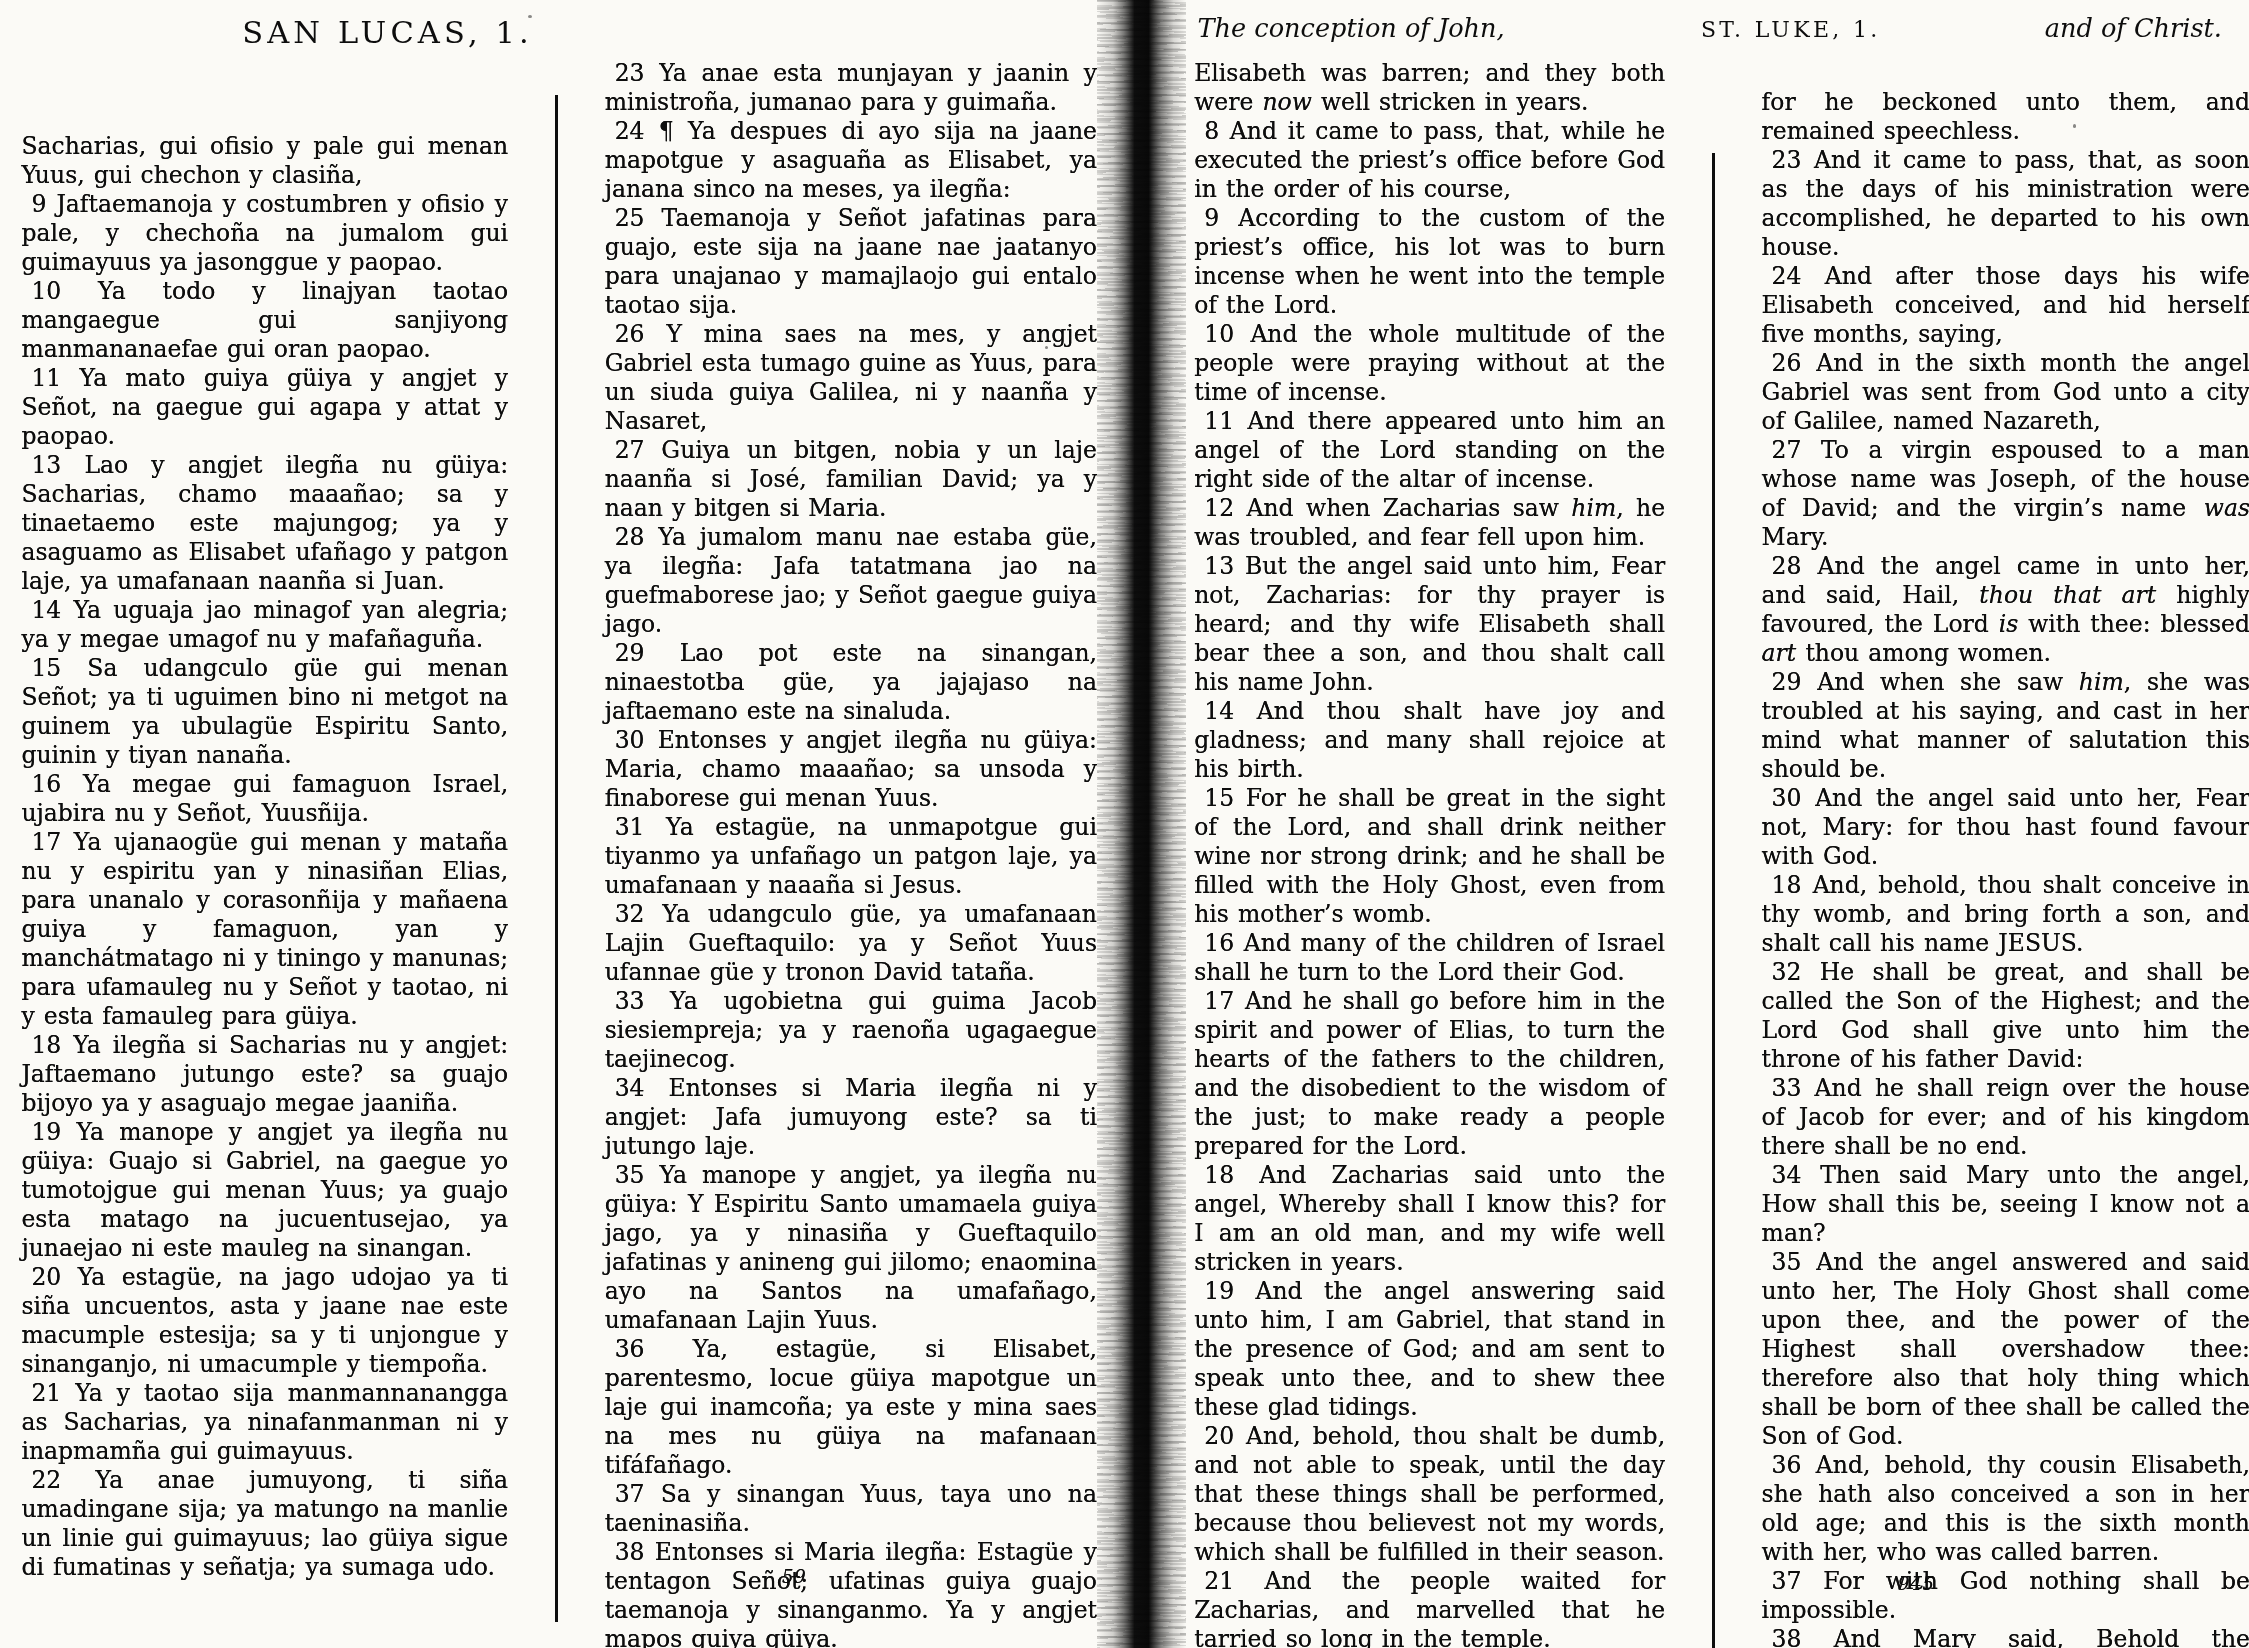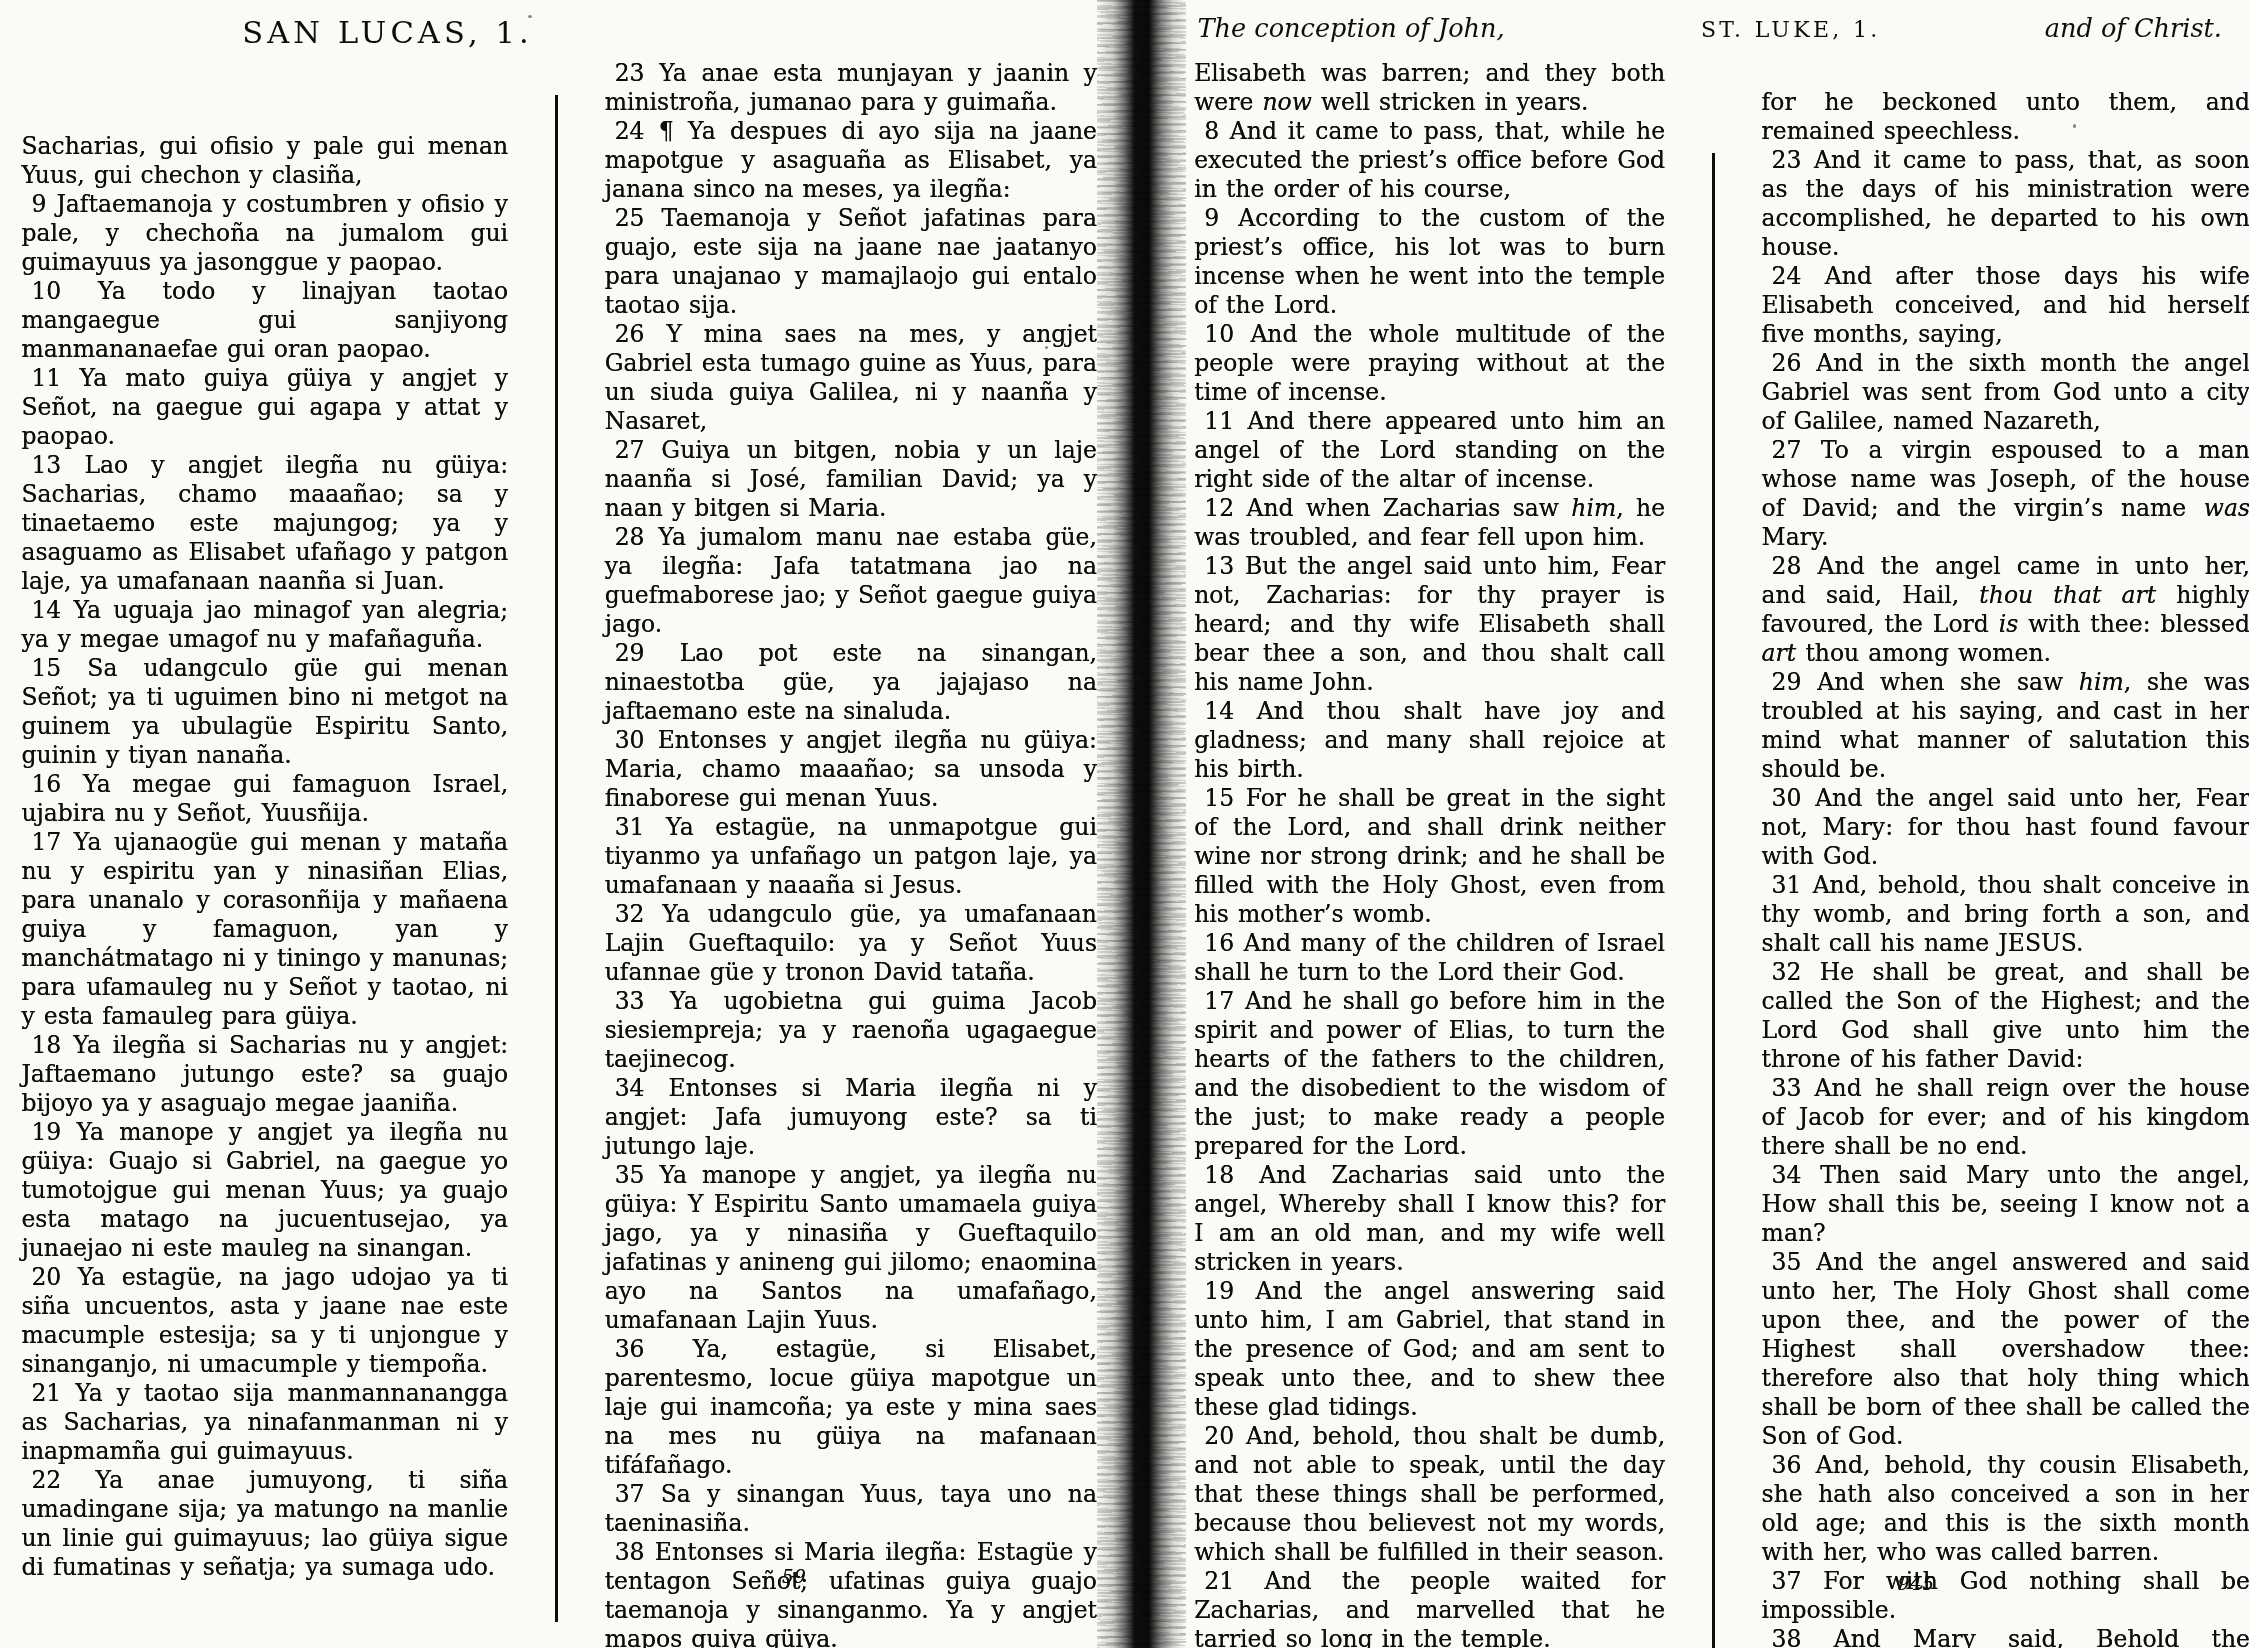--- a/index.html
+++ b/index.html
@@ -153,21 +153,21 @@
       <div class="rule"></div>
       <div class="col col-4">
           <p class="verse cont">for he beckoned unto them, and remained speechless.</p>
           <p class="verse">23 And it came to pass, that, as soon as the days of his ministration were accomplished, he departed to his own house.</p>
           <p class="verse">24 And after those days his wife Elisabeth conceived, and hid herself five months, saying,</p>
           <p class="verse">26 And in the sixth month the angel Gabriel was sent from God unto a city of Galilee, named Nazareth,</p>
           <p class="verse">27 To a virgin espoused to a man whose name was Joseph, of the house of David; and the virgin’s name <i>was</i> Mary.</p>
           <p class="verse">28 And the angel came in unto her, and said, Hail, <i>thou that art</i> highly favoured, the Lord <i>is</i> with thee: blessed <i>art</i> thou among women.</p>
           <p class="verse">29 And when she saw <i>him</i>, she was troubled at his saying, and cast in her mind what manner of salutation this should be.</p>
           <p class="verse">30 And the angel said unto her, Fear not, Mary: for thou hast found favour with God.</p>
-          <p class="verse">31 And, behold, thou shalt conceive in thy womb, and bring forth a son, and shalt call his name JESUS.</p>
+          <p class="verse">18 And, behold, thou shalt conceive in thy womb, and bring forth a son, and shalt call his name JESUS.</p>
           <p class="verse">32 He shall be great, and shall be called the Son of the Highest; and the Lord God shall give unto him the throne of his father David:</p>
           <p class="verse">33 And he shall reign over the house of Jacob for ever; and of his kingdom there shall be no end.</p>
           <p class="verse">34 Then said Mary unto the angel, How shall this be, seeing I know not a man?</p>
           <p class="verse">35 And the angel answered and said unto her, The Holy Ghost shall come upon thee, and the power of the Highest shall overshadow thee: therefore also that holy thing which shall be born of thee shall be called the Son of God.</p>
           <p class="verse">36 And, behold, thy cousin Elisabeth, she hath also conceived a son in her old age; and this is the sixth month with her, who was called barren.</p>
           <p class="verse">37 For with God nothing shall be impossible.</p>
           <p class="verse">38 And Mary said, Behold the handmaid of the Lord; be it unto me according to thy word.  And the angel departed from her.</p>
         </div>
     </div>
     <div class="pagenum pagenum-right">945</div>

